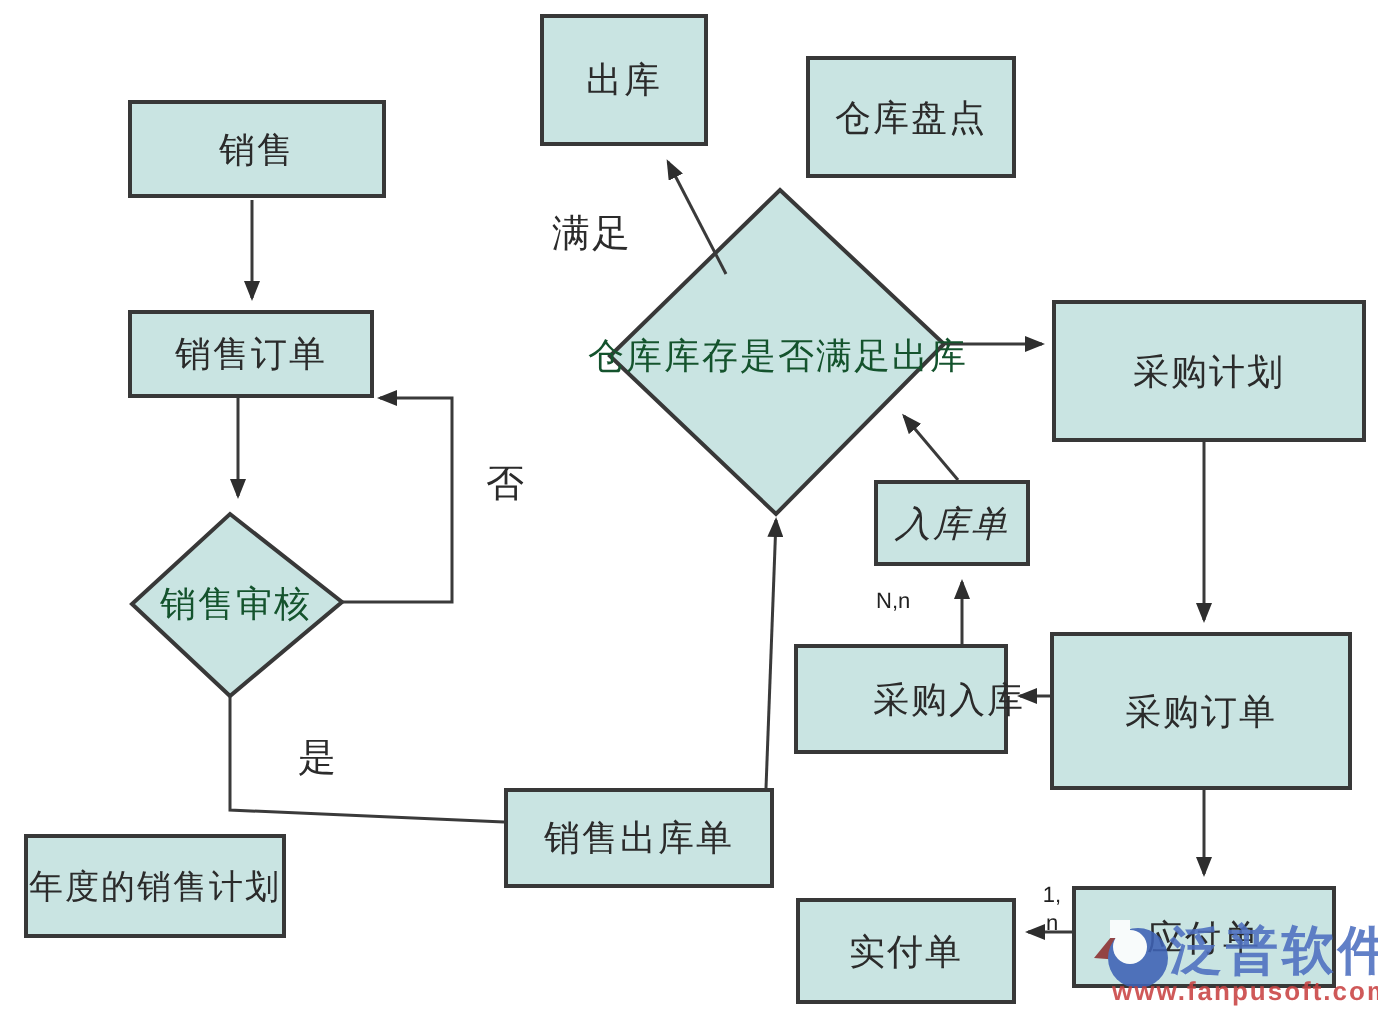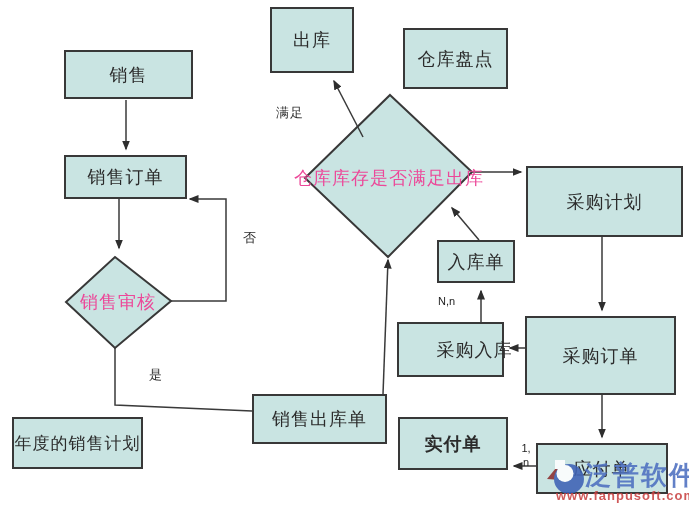--- a/index.html
+++ b/index.html
@@ -17,26 +17,26 @@
     border:2px solid #383838;
     box-sizing:border-box;
     display:flex;align-items:center;justify-content:center;
     font-size:18px;color:#2b2b2b;
     letter-spacing:1px;
     white-space:nowrap;
   }
   .dlabel{
     position:absolute;
     display:flex;align-items:center;justify-content:center;
-    font-size:18px;color:#ec4899;
+    font-size:18px;color:#14532d;
     letter-spacing:1px;white-space:nowrap;
   }
   .elabel{
     position:absolute;
-    font-size:13px;color:#2b2b2b;
+    font-size:19px;color:#2b2b2b;
     white-space:nowrap;letter-spacing:1px;
   }
   .mlabel{
     position:absolute;
     font-family:"Liberation Sans", sans-serif;
     font-size:11px;color:#222;
     line-height:1.3;text-align:center;white-space:pre-line;
   }
   .watermark{position:absolute;left:0;top:0;width:689px;height:509px;opacity:.88;pointer-events:none;padding-left:41px;}
   .wm-logo{position:absolute;left:547px;top:458px;width:38px;height:40px;}
@@ -87,31 +87,31 @@
   <div class="node" style="left:64px;top:50px;width:129px;height:49px;">销售</div>
 
   <div class="node" style="left:64px;top:155px;width:123px;height:44px;">销售订单</div>
 
   <div class="node" style="left:12px;top:417px;width:131px;height:52px;font-size:17px;">年度的销售计划</div>
 
   <div class="node" style="left:270px;top:7px;width:84px;height:66px;">出库</div>
 
   <div class="node" style="left:403px;top:28px;width:105px;height:61px;">仓库盘点</div>
 
-  <div class="node" style="left:437px;top:240px;width:78px;height:43px;">入库单</div>
+  <div class="node" style="left:437px;top:240px;width:78px;height:43px;font-style:italic;">入库单</div>
 
   <div class="node" style="left:397px;top:322px;width:107px;height:55px;padding-left:48px;">采购入库</div>
 
-  <div class="node" style="left:526px;top:150px;width:157px;height:71px;margin-top:16px;">采购计划</div>
+  <div class="node" style="left:526px;top:150px;width:157px;height:71px;">采购计划</div>
 
   <div class="node" style="left:525px;top:316px;width:151px;height:79px;text-align:right;">采购订单</div>
 
   <div class="node" style="left:536px;top:443px;width:132px;height:51px;">应付单</div>
 
-  <div class="node" style="left:398px;top:417px;width:110px;height:53px;font-weight:bold;">实付单</div>
+  <div class="node" style="left:398px;top:449px;width:110px;height:53px;">实付单</div>
 
   <div class="node" style="left:252px;top:394px;width:135px;height:50px;">销售出库单</div>
 
   <div class="dlabel" style="left:58px;top:291px;width:120px;height:22px;">销售审核</div>
 
   <div class="dlabel" style="left:289px;top:167px;width:200px;height:22px;">仓库库存是否满足出库</div>
 
   <div class="elabel" style="left:276px;top:104px;">满足</div>
 
   <div class="elabel" style="left:243px;top:229px;">否</div>

